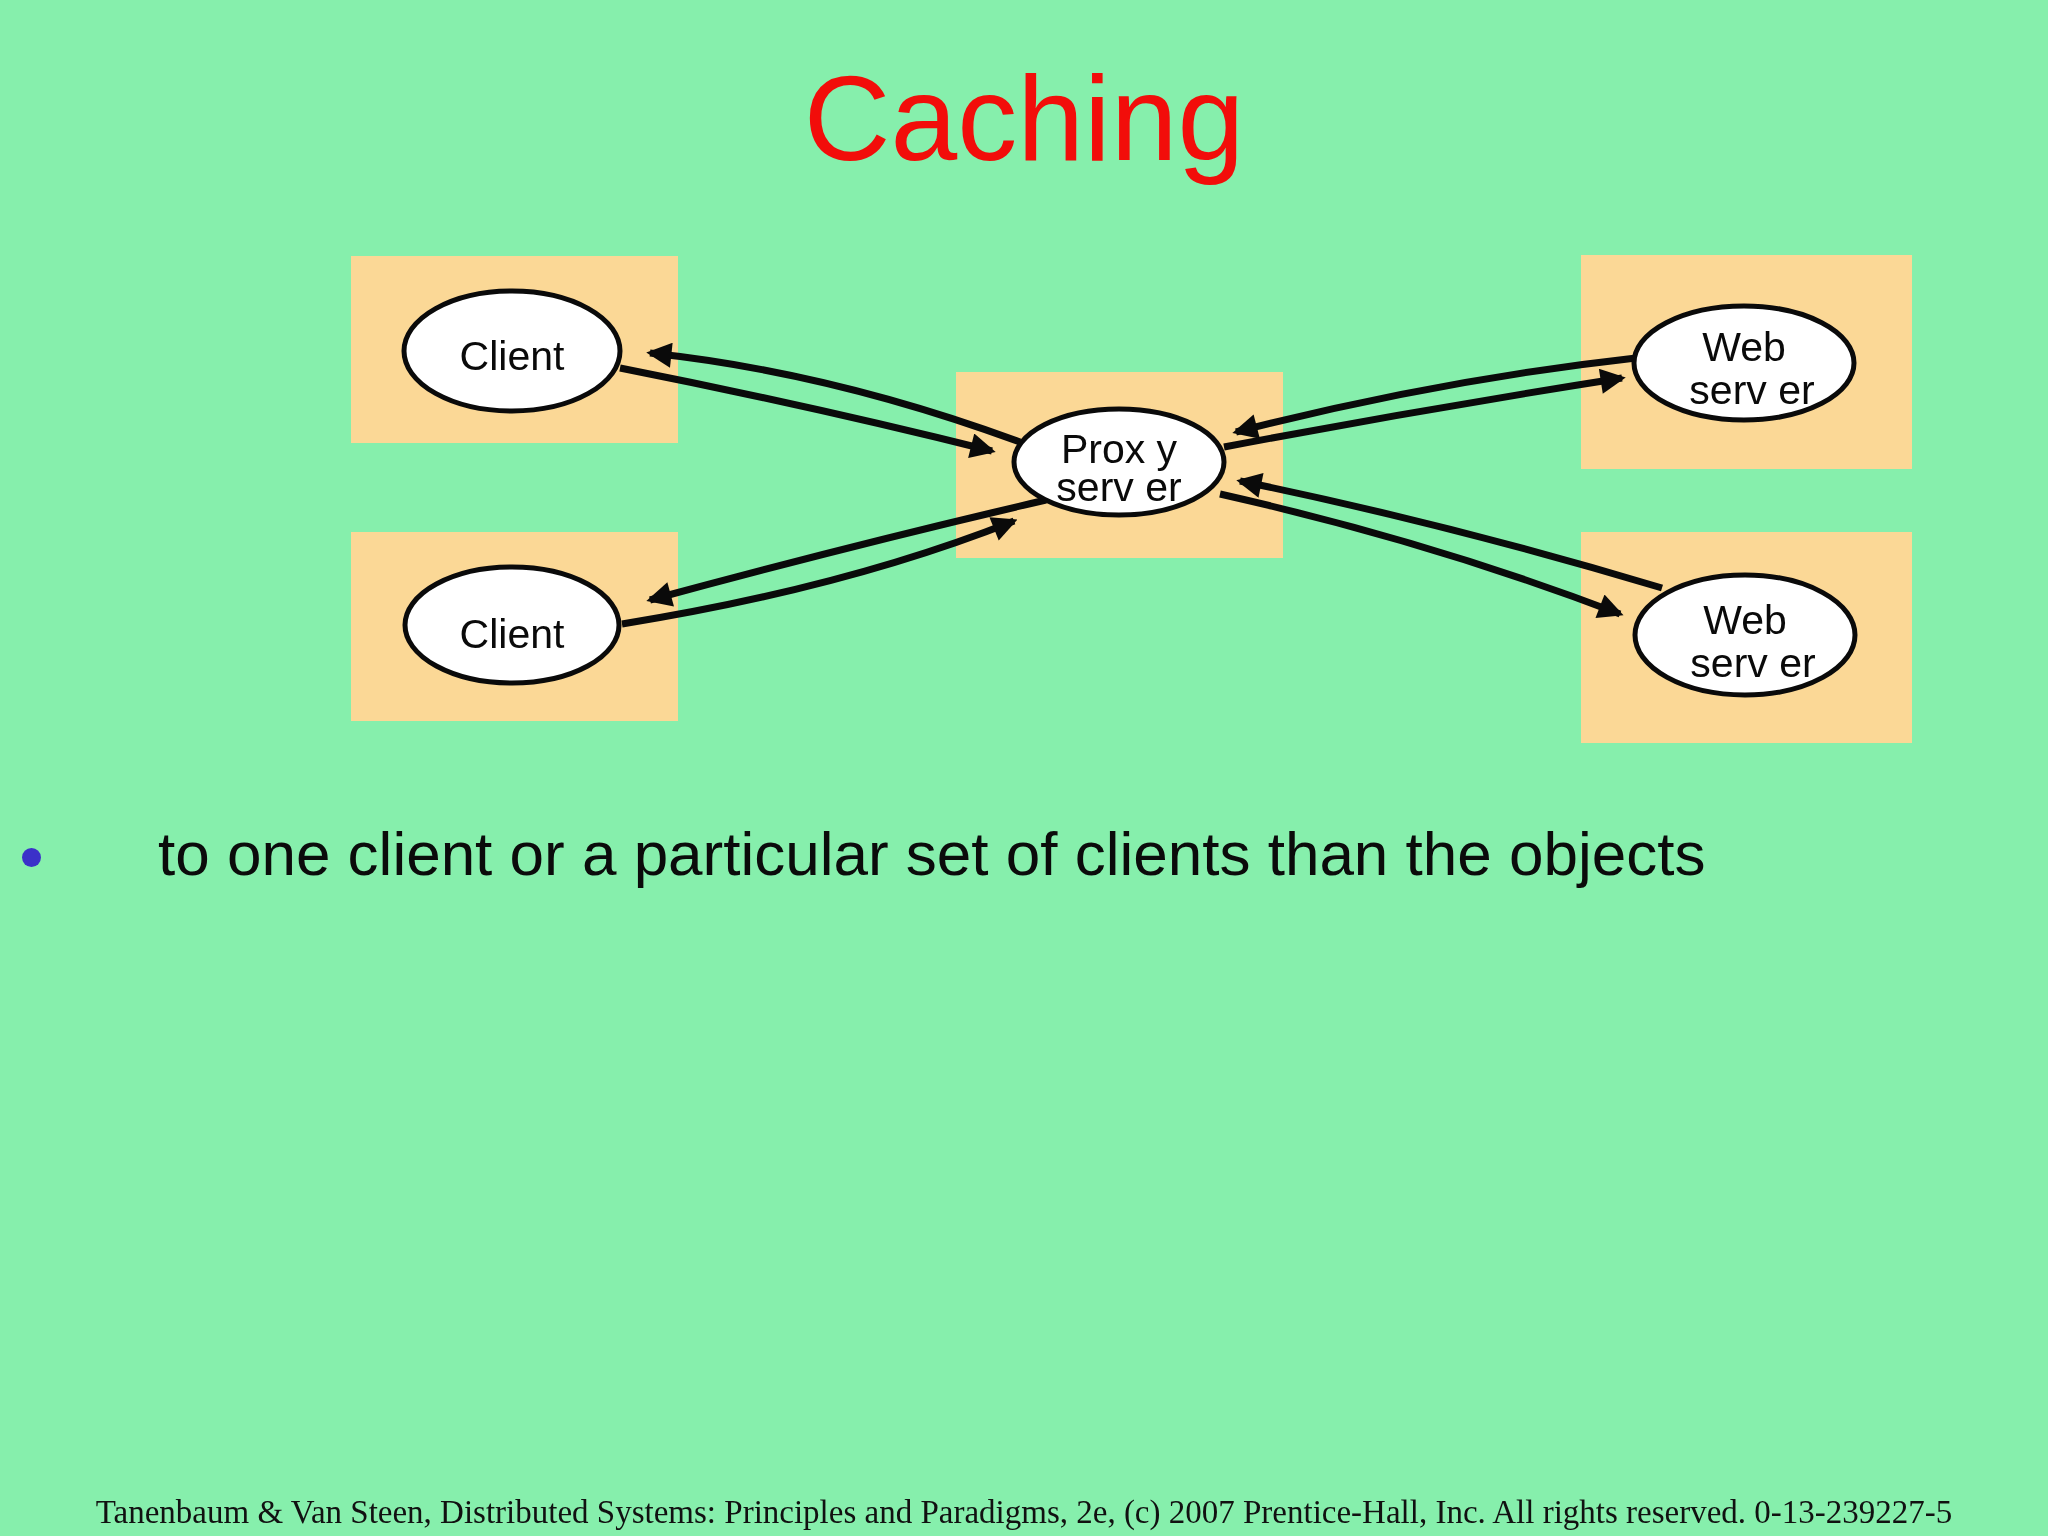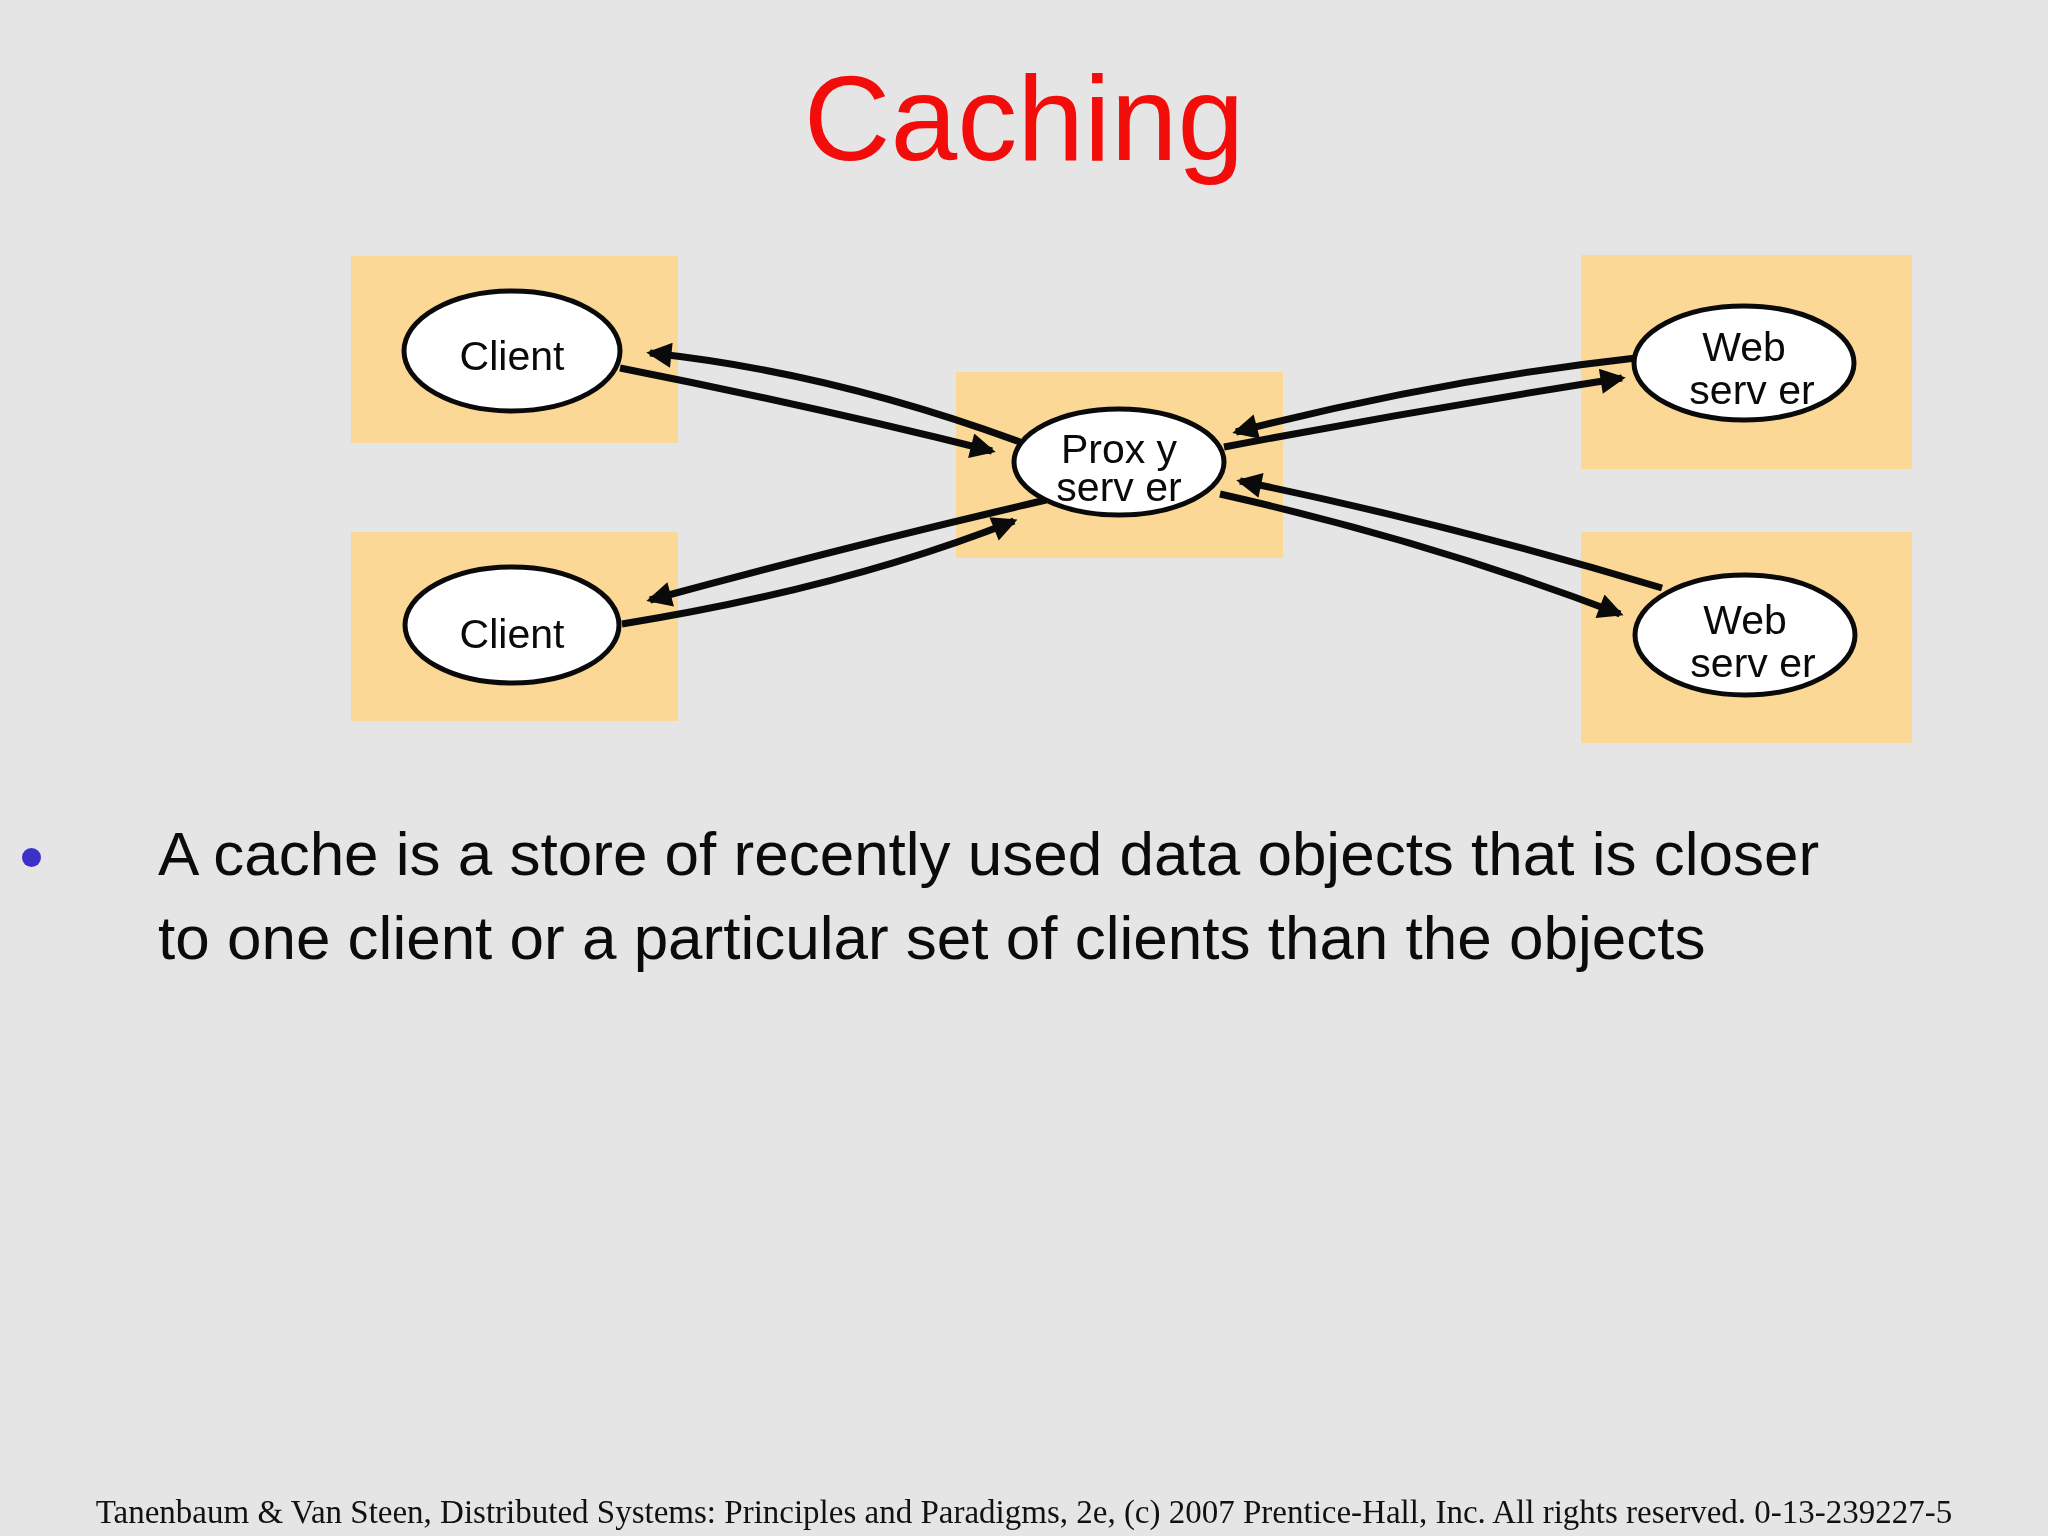--- a/index.html
+++ b/index.html
@@ -1,20 +1,20 @@
 <!DOCTYPE html>
 <html><head>
 <meta charset="utf-8">
 <style>
   html, body { margin: 0; padding: 0; background: #ffffff; }
   .slide {
     position: relative;
     width: 2048px;
     height: 1536px;
-    background: #e5e5e5;
+    background: #86efac;
     overflow: hidden;
     font-family: "Liberation Sans", sans-serif;
   }
   .title {
     position: absolute;
     top: 58px;
     left: 0;
     width: 100%;
     text-align: center;
     font-size: 120px;
@@ -114,20 +114,19 @@
     <text class="node-label" x="1744" y="361" text-anchor="middle">Web</text>
     <text class="node-label" x="1752" y="404" text-anchor="middle">serv er</text>
 
     <text class="node-label" x="1745" y="634" text-anchor="middle">Web</text>
     <text class="node-label" x="1753" y="677" text-anchor="middle">serv er</text>
   </svg>
 
   <div class="bullet-item">
     <span class="bullet-dot"></span>
     <div class="bullet-lines">
-      <div>A cache is a store of recently used data objects that is closer</div>
       <div>to one client or a particular set of clients than the objects</div>
     </div>
   </div>
 
   <div class="footer">Tanenbaum &amp; Van Steen, Distributed Systems: Principles and Paradigms, 2e, (c) 2007 Prentice-Hall, Inc. All rights reserved. 0-13-239227-5</div>
 
 </div>
 
 </body></html>

